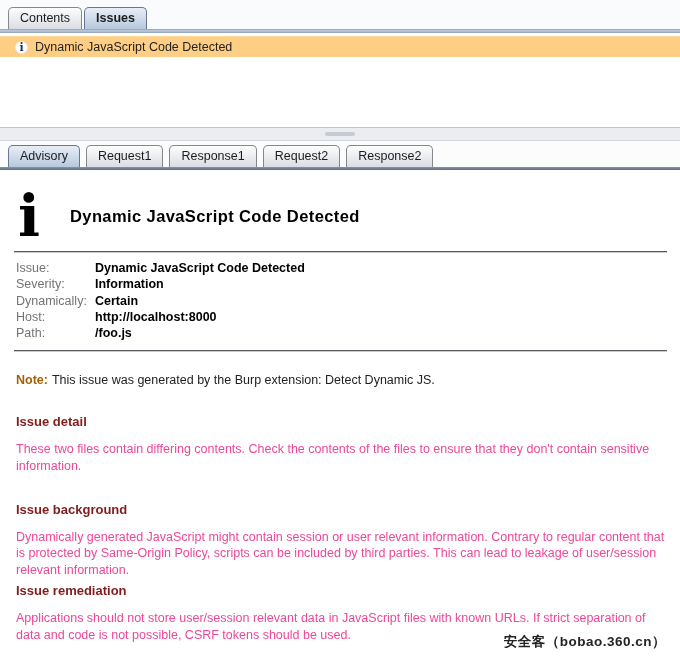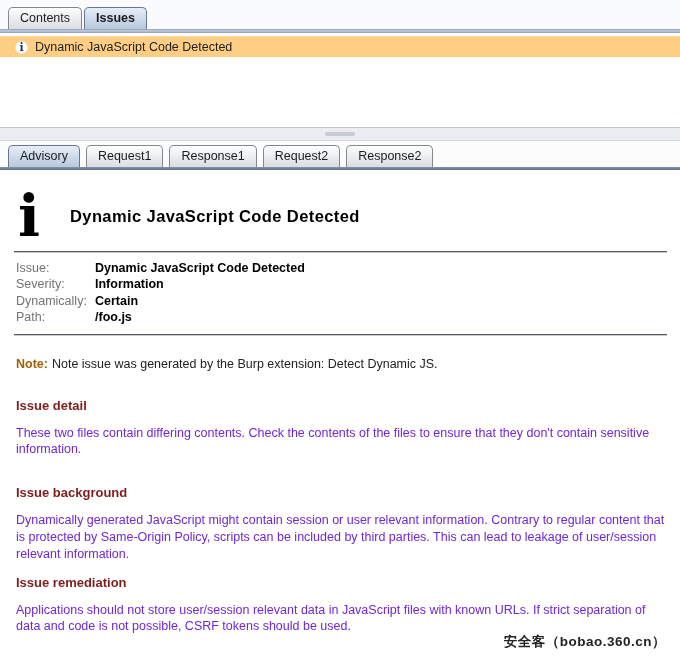--- a/index.html
+++ b/index.html
@@ -105,25 +105,25 @@
   .note {
     margin:20px 16px 0 16px; font-size:12.5px; line-height:16.5px; color:#222;
   }
   .note-label { font-weight:bold; margin-right:4px; color:#a16207; }
 
   .sec-heading {
     margin:0 16px; font-size:13px; font-weight:bold; color:#7f1d1d;
   }
   .sec-body {
     margin:12px 10px 0 16px; font-size:12.5px; line-height:16.8px;
-    color:#6d28d9; max-width:660px;
+    color:#ec4899; max-width:660px;
   }
   .sec-detail .sec-heading      { margin-top:25px; }
   .sec-background .sec-heading  { margin-top:27px; }
-  .sec-remediation .sec-heading { margin-top:12px; }
+  .sec-remediation .sec-heading { margin-top:4px; }
 
   .watermark {
     position:absolute; right:14px; bottom:5px;
     font-size:13.5px; font-weight:bold; color:#242424;
     letter-spacing:0.5px;
   }
 </style>
 </head>
 <body>
 
@@ -185,28 +185,31 @@
       <div class="field-row">
         <span class="flabel">Issue:</span><span class="fvalue">Dynamic JavaScript Code Detected</span>
       </div>
       <div class="field-row">
         <span class="flabel">Severity:</span><span class="fvalue">Information</span>
       </div>
       <div class="field-row">
         <span class="flabel">Dynamically:</span><span class="fvalue">Certain</span>
       </div>
       <div class="field-row">
+        <span class="flabel">Host:</span><span class="fvalue">http://localhost:8000</span>
+      </div>
+      <div class="field-row">
         <span class="flabel">Path:</span><span class="fvalue">/foo.js</span>
       </div>
     </div>
 
     <div class="rule"></div>
 
     <p class="note">
-      <span class="note-label">Note:</span><span>Note issue was generated by the Burp extension: Detect Dynamic JS.</span>
+      <span class="note-label">Note:</span><span>This issue was generated by the Burp extension: Detect Dynamic JS.</span>
     </p>
 
     <div class="section sec-detail">
       <div class="sec-heading">Issue detail</div>
       <p class="sec-body">These two files contain differing contents. Check the contents of the files to ensure that they don't contain sensitive information.</p>
     </div>
 
     <div class="section sec-background">
       <div class="sec-heading">Issue background</div>
       <p class="sec-body">Dynamically generated JavaScript might contain session or user relevant information. Contrary to regular content that is protected by Same-Origin Policy, scripts can be included by third parties. This can lead to leakage of user/session relevant information.</p>

